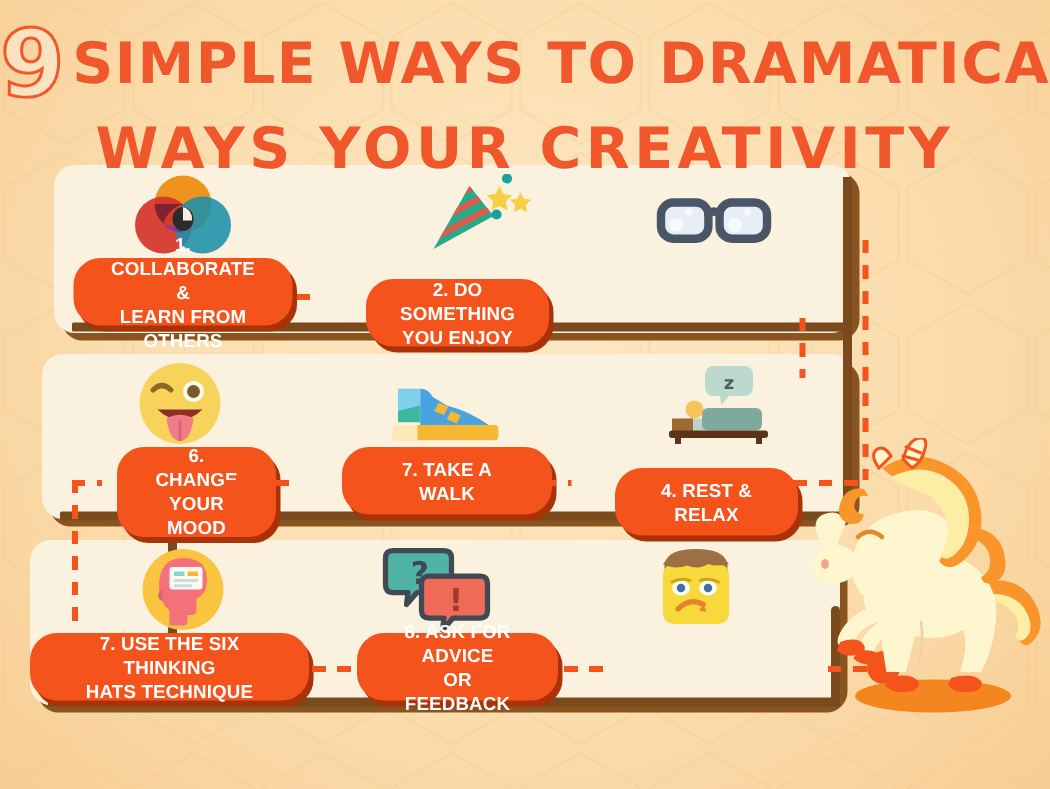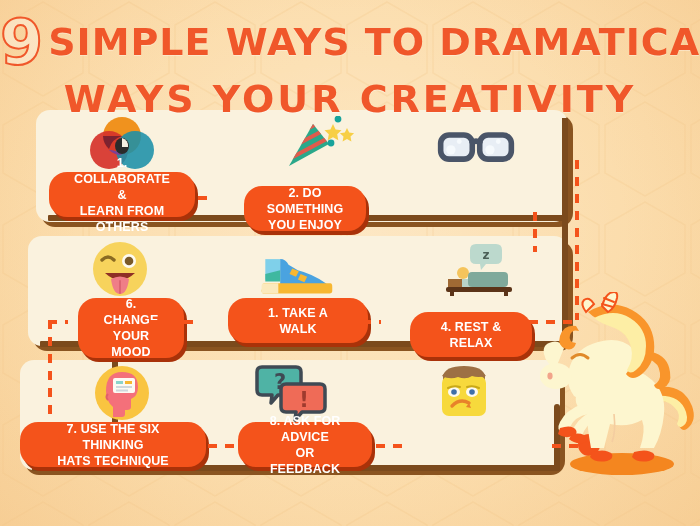--- a/index.html
+++ b/index.html
@@ -271,21 +271,21 @@
         <rect x="6" y="45" width="66" height="5" rx="2" fill="#5b3418"></rect>
         <rect x="10" y="50" width="4" height="4" fill="#5b3418"></rect>
         <rect x="64" y="50" width="4" height="4" fill="#5b3418"></rect>
       </svg>
     </div>
 
     <div class="card" id="card-6">
         <span>6. CHANGE<br>YOUR MOOD</span>
       </div>
     <div class="card" id="card-5">
-        <span>1. TAKE A WALK</span>
+        <span>7. TAKE A WALK</span>
       </div>
     <div class="card" id="card-4">
         <span>4. REST &amp; RELAX</span>
       </div>
   </div>
 
   <div class="row" id="row3">
 
     <div class="icon-slot" style="left:62px;">
       <svg width="62" height="58" viewBox="0 0 62 58">

